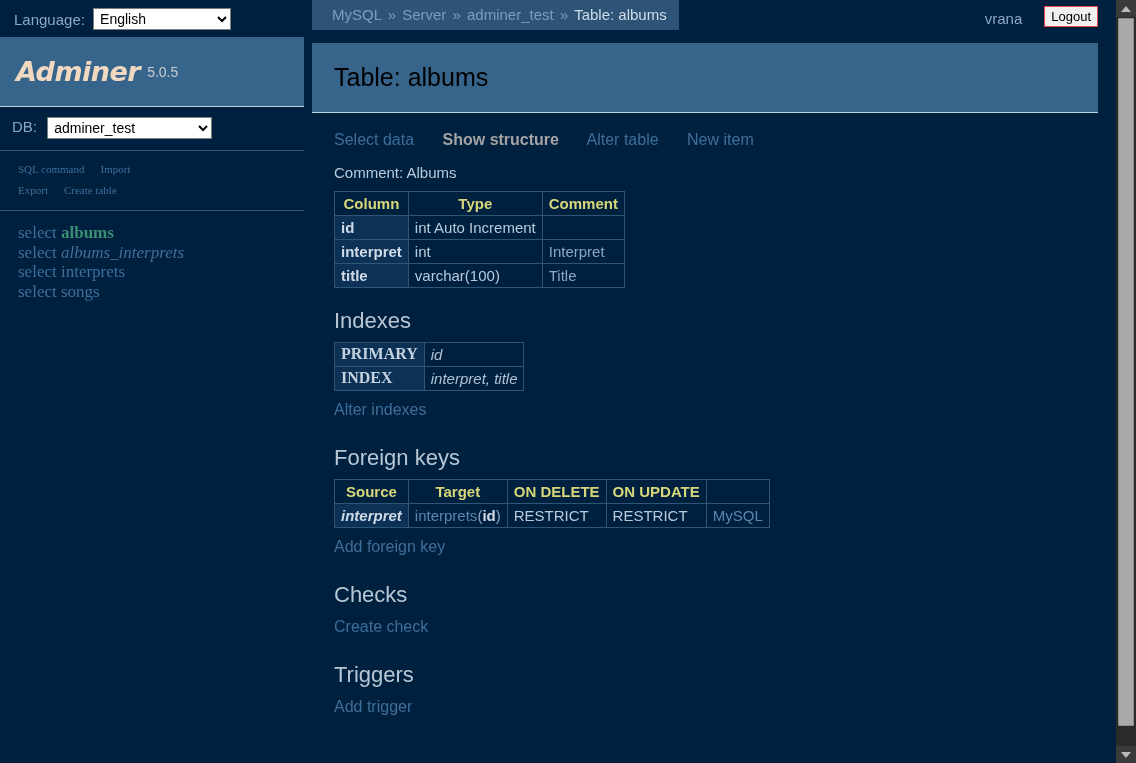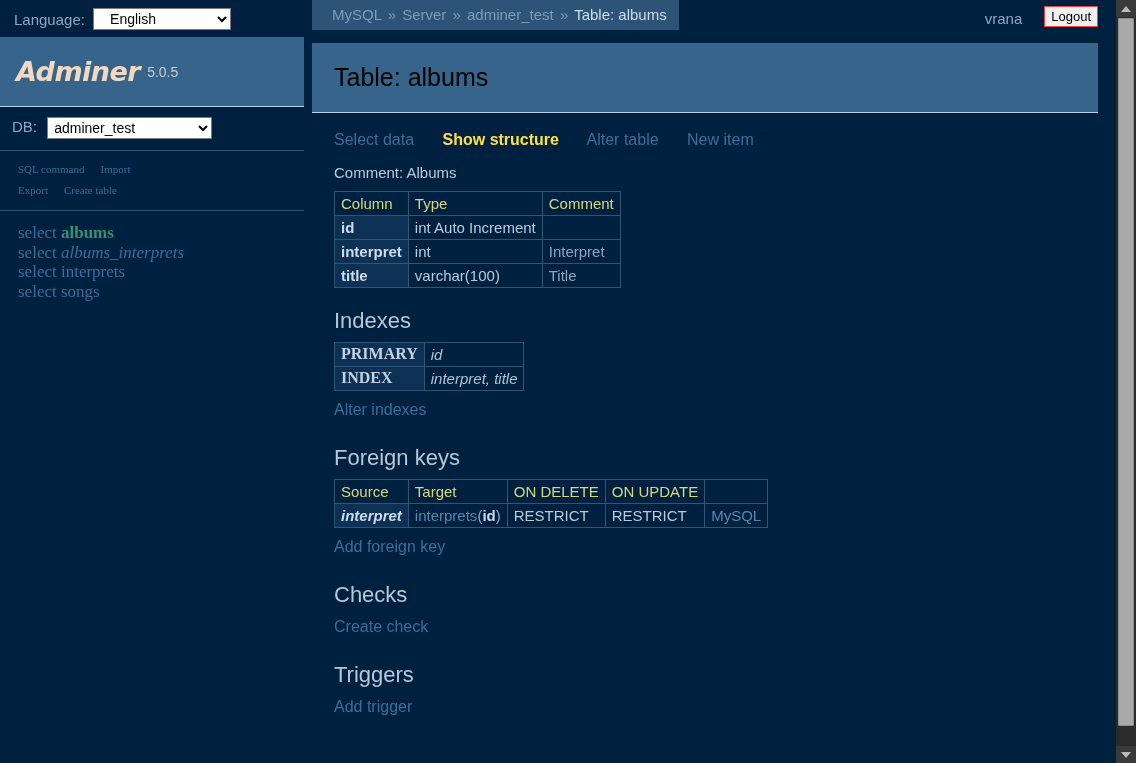--- a/index.html
+++ b/index.html
@@ -38,21 +38,21 @@
 
   
   #lang-bar {
     position: absolute; top: 0; left: 0; width: 312px; height: 37px;
     padding: 8px 0 0 14px;
     color: #8ca7c4; font-size: 15px;
   }
   #lang-bar .lbl { vertical-align: middle; }
   #lang-select {
     font-family: "Liberation Sans", sans-serif;
-    font-size: 14px; width: 138px; height: 22px; padding: 1px 12px;
+    font-size: 14px; width: 138px; height: 22px; padding: 1px 2px;
     vertical-align: middle; margin-left: 4px;
     background: #ffffff; color: #000; border: 1px solid #7c7c7c;
   }
 
   
   #sidebar {
     position: absolute; top: 37px; left: 0; width: 304px; bottom: 0;
     background: #002040;
   }
   #brand {
@@ -131,21 +131,21 @@
     margin-right: 0;
   }
   #page-title-bar h2 {
     margin: 0; font-weight: normal; font-size: 25px; color: #000000;
   }
 
   #content { padding: 18px 0 0 22px; }
 
   .tabs { font-size: 16px; margin-bottom: 15px; }
   .tabs a { color: #3d6e99; text-decoration: none; margin-right: 24px; }
-  .tabs a.active { color: #fde047; font-weight: bold; }
+  .tabs a.active { color: #a3a3a3; font-weight: bold; }
 
   .comment-line { font-size: 15px; color: #b9cadb; margin-bottom: 10px; }
 
   h3 {
     margin: 20px 0 8px 0; font-weight: normal;
     font-size: 22px; color: #b8c7d4;
   }
   .section-link {
     display: inline-block; margin-top: 10px; margin-bottom: 6px;
     font-size: 16px; color: #3d6e99; text-decoration: none;
@@ -155,22 +155,23 @@
     border-collapse: collapse; border-spacing: 0;
     font-size: 15px;
   }
   table td, table th {
     border: 1px solid #2f5675;
     padding: 2px 6px 3px 6px;
     text-align: left; vertical-align: middle;
     height: 24px;
   }
   table thead th, table thead td {
-    color: #d7d77a; font-weight: normal;
+    color: #d7d77a; font-weight: bold;
     background: #002040;
+    text-align: center;
   }
   table tbody th {
     background: #0d3055; color: #cfdce8; font-weight: bold;
   }
   table tbody td { color: #8ca7c4; background: #002040; }
   .ital { }
   .plaintxt { color: #b9cadb; }
   .cell-link { color: #5a87ad; text-decoration: none; }
 
   

